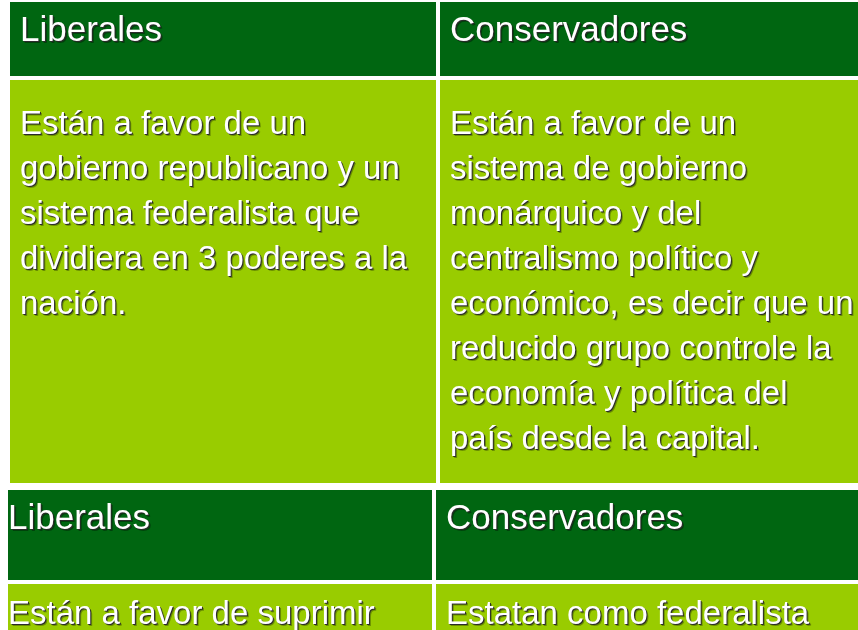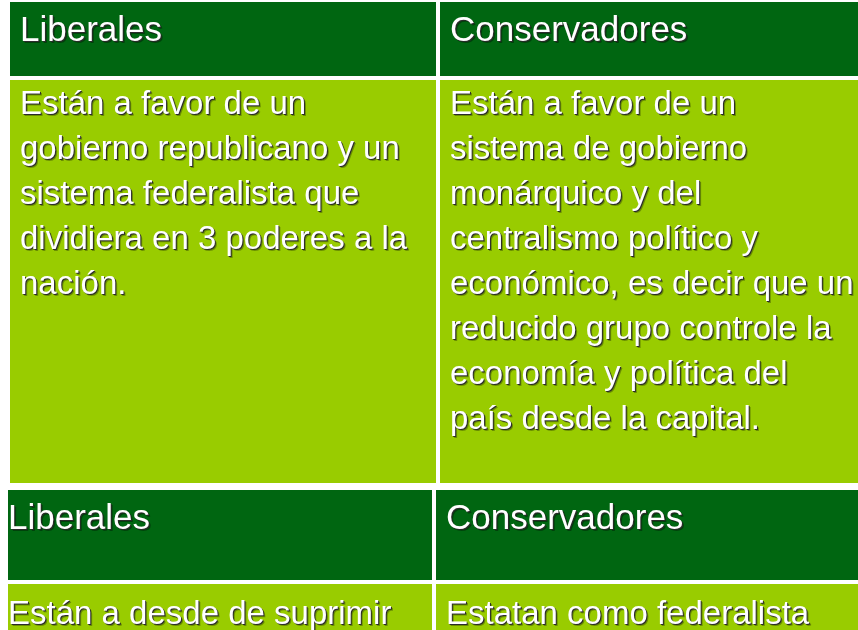--- a/index.html
+++ b/index.html
@@ -68,21 +68,21 @@
   #table-top {
     left: 0px;
     top: 0px;
     width: 846px;
   }
   #table-top .col-left  { width: 426px; }
   #table-top .col-right { width: 420px; }
   #table-top .row-head td { height: 74px; }
   #table-top .row-body td { height: 403px; }
   #table-top .row-head .cell-inner { padding-top: 6px; }
-  #table-top .row-body .cell-inner { padding-top: 0; }
+  #table-top .row-body .cell-inner { padding-top: 20px; }
 
   
   #table-bottom {
     left: -12px;
     top: 488px;
     width: 882px;
   }
   #table-bottom .col-left  { width: 434px; }
   #table-bottom .col-right { width: 448px; }
   #table-bottom .row-head td { height: 90px; }
@@ -136,21 +136,21 @@
         </td>
         <td class="head-cell col-right">
           <div class="cell-inner">
             <span class="head-text">Conservadores</span>
           </div>
         </td>
       </tr>
       <tr class="row-body">
         <td class="body-cell col-left">
           <div class="cell-inner">
-            <span class="body-text">Están a desde de suprimir</span>
+            <span class="body-text">Están a favor de suprimir</span>
           </div>
         </td>
         <td class="body-cell col-right">
           <div class="cell-inner">
             <span class="body-text">Estatan como federalista</span>
           </div>
         </td>
       </tr>
     </tbody>
   </table>

